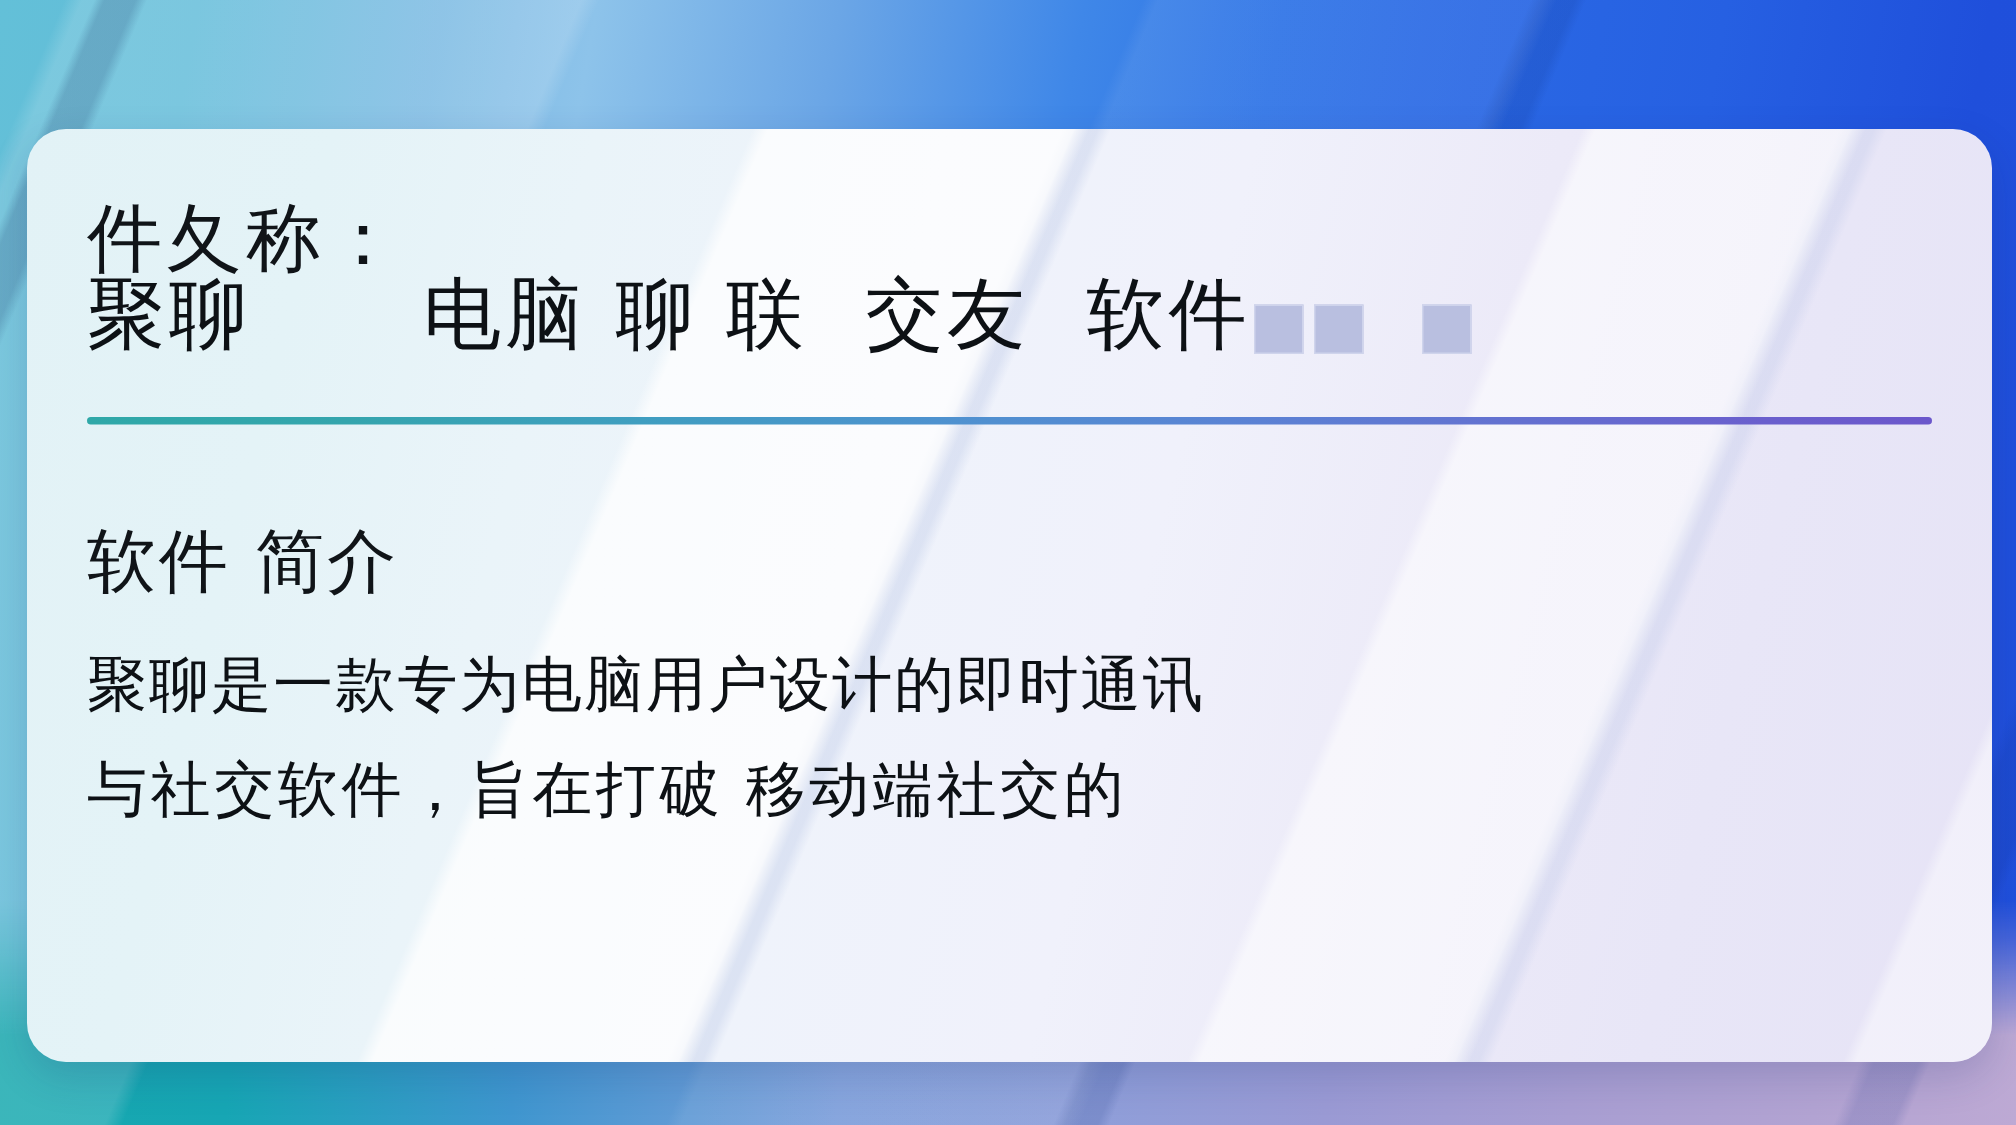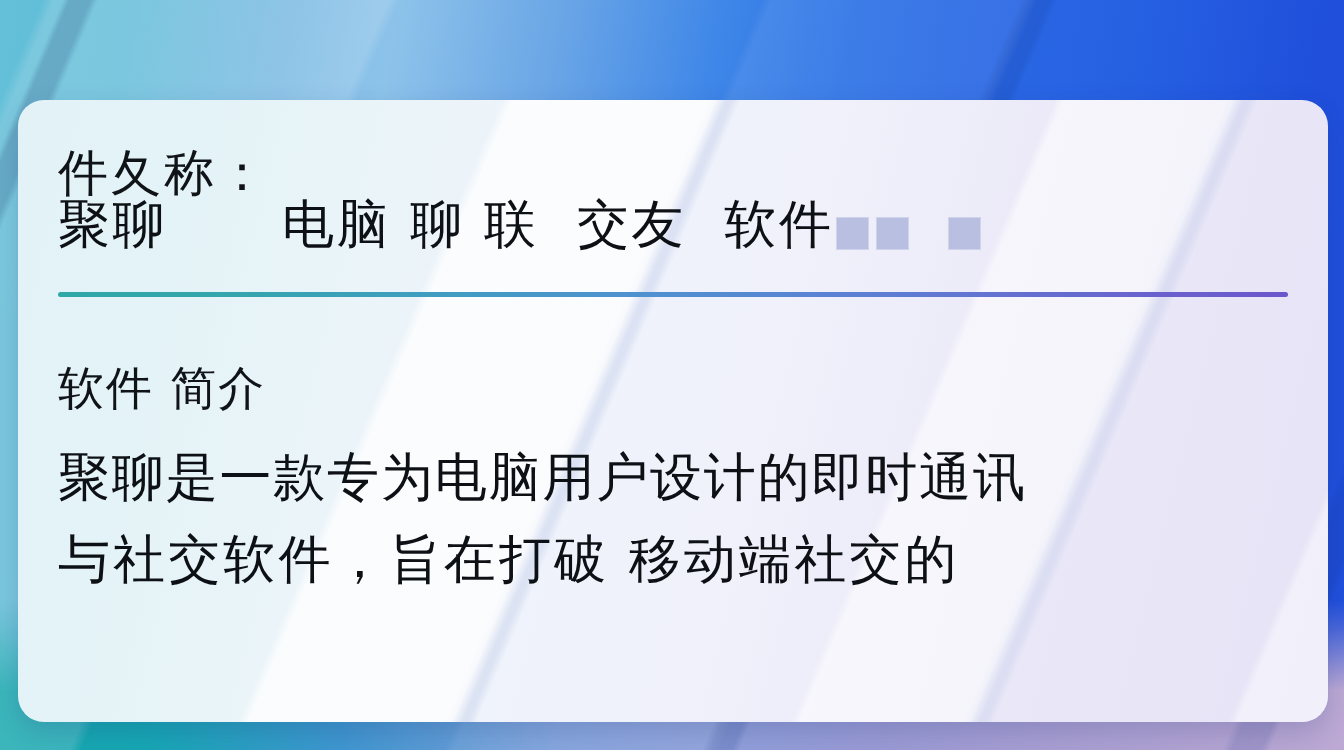--- a/index.html
+++ b/index.html
@@ -69,21 +69,21 @@
       linear-gradient(113deg, rgba(255,255,255,0) 46.5%, rgba(255,255,255,0.07) 47.0%, rgba(255,255,255,0.07) 60.0%, rgba(255,255,255,0) 60.5%),
       linear-gradient(113deg, rgba(0,0,0,0) 59.6%, rgba(8,40,120,0.14) 60.0%, rgba(8,40,120,0.14) 61.1%, rgba(0,0,0,0) 61.5%),
       linear-gradient(113deg, rgba(0,0,0,0) 86.0%, rgba(10,40,130,0.13) 86.5%, rgba(10,40,130,0.13) 88.0%, rgba(0,0,0,0) 88.4%);
     pointer-events: none;
   }
 
   
   .card {
     position: absolute;
     left: 18px;
-    top: 100px;
+    top: 86px;
     width: 1310px;
     height: 622px;
     border-radius: 26px;
     background: linear-gradient(104deg,
         #e2f2f6 0%,
         #e4f3f7 14%,
         #eaf4f9 26%,
         #eff3fb 42%,
         #f0f1fb 56%,
         #eceaf8 70%,
@@ -167,21 +167,21 @@
   .section-title {
     margin-top: 68px;
     font-size: 46px;
     line-height: 1.0;
     color: #101418;
     letter-spacing: 0.04em;
     white-space: pre;
   }
 
   .body-line {
-    font-size: 52px;
+    font-size: 40px;
     line-height: 1.0;
     color: #0d1115;
     letter-spacing: 0.035em;
     white-space: pre;
   }
   .body-line.l1 { margin-top: 40px; }
   .body-line.l2 { margin-top: 30px; letter-spacing: 0.06em; }
 </style>
 </head>
 <body>

